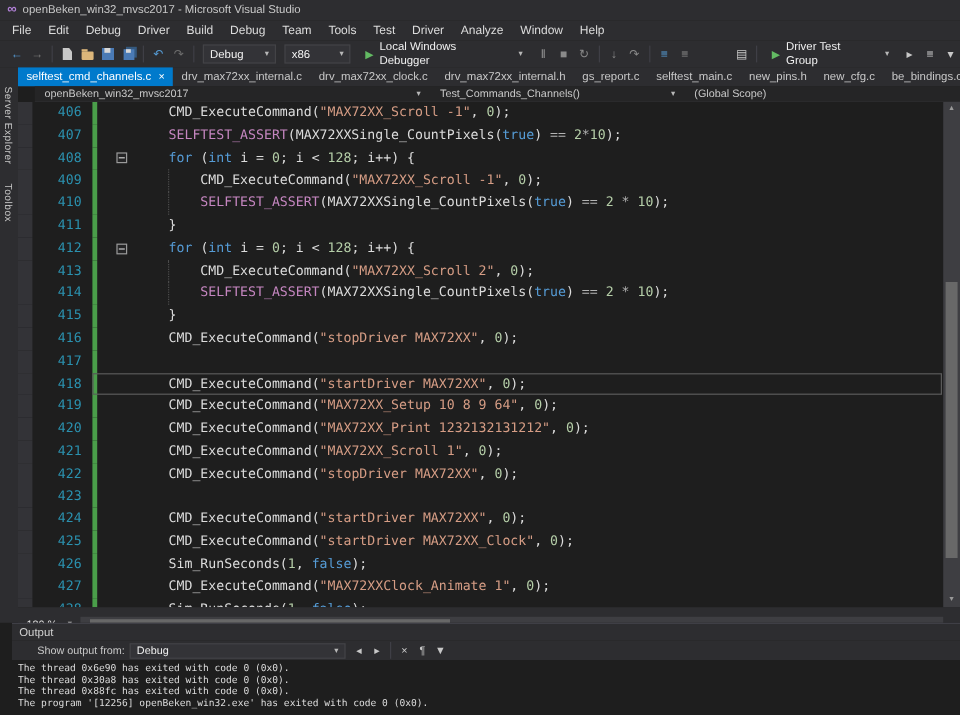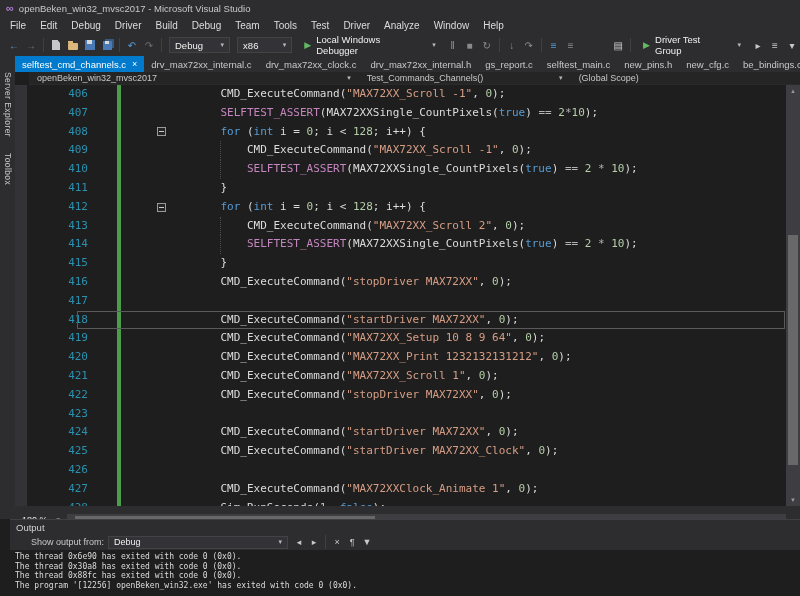--- a/index.html
+++ b/index.html
@@ -43,21 +43,21 @@
   .navbar{position:absolute;left:29px;top:72px;width:785px;height:13px;background:#252526;
           display:flex;font-size:9px;color:#c8c8c8;box-sizing:border-box;border-bottom:1px solid #2a2a2c;}
   .nav-seg{display:flex;align-items:center;justify-content:space-between;padding:0 8px;box-sizing:border-box;}
   
   .leftstrip{position:absolute;left:0;top:56px;width:15px;height:463px;background:#2d2d30;
              display:flex;flex-direction:column;align-items:center;padding-top:16px;gap:16px;box-sizing:border-box;}
   .side-tab{writing-mode:vertical-rl;font-size:8.5px;color:#c8c8c8;letter-spacing:.4px;white-space:nowrap;}
   
   .editor{position:absolute;left:15px;top:85px;width:785px;height:421px;background:#1e1e1e;overflow:hidden;
           font-family:"DejaVu Sans Mono",monospace;font-size:11px;}
-  .code-row{position:relative;display:flex;height:18.8px;line-height:18.8px;white-space:pre;gap:20px;}
+  .code-row{position:relative;display:flex;height:18.8px;line-height:18.8px;white-space:pre;}
   .ln-ind{width:12px;background:#333337;flex:none;}
   .ln-num{width:50px;flex:none;text-align:right;padding-right:9px;color:#2b91af;box-sizing:border-box;}
   .ln-bar{width:4px;flex:none;background:#4a9e4a;margin-right:2px;}
   .ln-fold{width:28px;flex:none;display:flex;align-items:center;justify-content:flex-end;
            padding-right:5px;box-sizing:border-box;}
   .fold-box{width:9px;height:9px;border:1px solid #9a9a9a;background:#252526;position:relative;box-sizing:border-box;}
   .fold-box::after{content:"";position:absolute;left:1px;right:1px;top:3px;border-top:1px solid #cccccc;}
   .ln-code{position:relative;flex:1;padding-left:3px;}
   .indent-guide{position:absolute;left:calc(3px + 4ch);top:0;bottom:0;border-left:1px dotted #4b4b4b;}
   .cur-box{position:absolute;left:62px;right:15px;top:0;bottom:0;border:1px solid #5a5a5a;pointer-events:none;}
@@ -242,21 +242,21 @@
       <div class="code-row"><span class="ln-ind"></span><span class="ln-num">416</span><span class="ln-bar"></span><span class="ln-fold"></span><span class="ln-code" style="padding-left: calc(4ch + 3px);"><span class="tk-id">CMD_ExecuteCommand(</span><span class="tk-str">"stopDriver MAX72XX"</span><span class="tk-id">, </span><span class="tk-num">0</span><span class="tk-id">);</span></span></div>
       <div class="code-row"><span class="ln-ind"></span><span class="ln-num">417</span><span class="ln-bar"></span><span class="ln-fold"></span><span class="ln-code" style="padding-left: calc(4ch + 3px);"></span></div>
       <div class="code-row"><span class="ln-ind"></span><span class="ln-num">418</span><span class="ln-bar"></span><span class="ln-fold"></span><span class="ln-code" style="padding-left: calc(4ch + 3px);"><span class="tk-id">CMD_ExecuteCommand(</span><span class="tk-str">"startDriver MAX72XX"</span><span class="tk-id">, </span><span class="tk-num">0</span><span class="tk-id">);</span></span><div class="cur-box"></div></div>
       <div class="code-row"><span class="ln-ind"></span><span class="ln-num">419</span><span class="ln-bar"></span><span class="ln-fold"></span><span class="ln-code" style="padding-left: calc(4ch + 3px);"><span class="tk-id">CMD_ExecuteCommand(</span><span class="tk-str">"MAX72XX_Setup 10 8 9 64"</span><span class="tk-id">, </span><span class="tk-num">0</span><span class="tk-id">);</span></span></div>
       <div class="code-row"><span class="ln-ind"></span><span class="ln-num">420</span><span class="ln-bar"></span><span class="ln-fold"></span><span class="ln-code" style="padding-left: calc(4ch + 3px);"><span class="tk-id">CMD_ExecuteCommand(</span><span class="tk-str">"MAX72XX_Print 1232132131212"</span><span class="tk-id">, </span><span class="tk-num">0</span><span class="tk-id">);</span></span></div>
       <div class="code-row"><span class="ln-ind"></span><span class="ln-num">421</span><span class="ln-bar"></span><span class="ln-fold"></span><span class="ln-code" style="padding-left: calc(4ch + 3px);"><span class="tk-id">CMD_ExecuteCommand(</span><span class="tk-str">"MAX72XX_Scroll 1"</span><span class="tk-id">, </span><span class="tk-num">0</span><span class="tk-id">);</span></span></div>
       <div class="code-row"><span class="ln-ind"></span><span class="ln-num">422</span><span class="ln-bar"></span><span class="ln-fold"></span><span class="ln-code" style="padding-left: calc(4ch + 3px);"><span class="tk-id">CMD_ExecuteCommand(</span><span class="tk-str">"stopDriver MAX72XX"</span><span class="tk-id">, </span><span class="tk-num">0</span><span class="tk-id">);</span></span></div>
       <div class="code-row"><span class="ln-ind"></span><span class="ln-num">423</span><span class="ln-bar"></span><span class="ln-fold"></span><span class="ln-code" style="padding-left: calc(4ch + 3px);"></span></div>
       <div class="code-row"><span class="ln-ind"></span><span class="ln-num">424</span><span class="ln-bar"></span><span class="ln-fold"></span><span class="ln-code" style="padding-left: calc(4ch + 3px);"><span class="tk-id">CMD_ExecuteCommand(</span><span class="tk-str">"startDriver MAX72XX"</span><span class="tk-id">, </span><span class="tk-num">0</span><span class="tk-id">);</span></span></div>
       <div class="code-row"><span class="ln-ind"></span><span class="ln-num">425</span><span class="ln-bar"></span><span class="ln-fold"></span><span class="ln-code" style="padding-left: calc(4ch + 3px);"><span class="tk-id">CMD_ExecuteCommand(</span><span class="tk-str">"startDriver MAX72XX_Clock"</span><span class="tk-id">, </span><span class="tk-num">0</span><span class="tk-id">);</span></span></div>
-      <div class="code-row"><span class="ln-ind"></span><span class="ln-num">426</span><span class="ln-bar"></span><span class="ln-fold"></span></div>
+      <div class="code-row"><span class="ln-ind"></span><span class="ln-num">426</span><span class="ln-bar"></span><span class="ln-fold"></span><span class="ln-code" style="padding-left: calc(4ch + 3px);"><span class="tk-id">Sim_RunSeconds(</span><span class="tk-num">1</span><span class="tk-id">, </span><span class="tk-kw">false</span><span class="tk-id">);</span></span></div>
       <div class="code-row"><span class="ln-ind"></span><span class="ln-num">427</span><span class="ln-bar"></span><span class="ln-fold"></span><span class="ln-code" style="padding-left: calc(4ch + 3px);"><span class="tk-id">CMD_ExecuteCommand(</span><span class="tk-str">"MAX72XXClock_Animate 1"</span><span class="tk-id">, </span><span class="tk-num">0</span><span class="tk-id">);</span></span></div>
       <div class="code-row"><span class="ln-ind"></span><span class="ln-num">428</span><span class="ln-bar"></span><span class="ln-fold"></span><span class="ln-code" style="padding-left: calc(4ch + 3px);"><span class="tk-id">Sim_RunSeconds(</span><span class="tk-num">1</span><span class="tk-id">, </span><span class="tk-kw">false</span><span class="tk-id">);</span></span></div>
     </div>
 
   <div class="vscroll">
     <div class="varrow" style="top:0">▲</div>
     <div class="vthumb"></div>
     <div class="varrow" style="bottom:0">▼</div>
   </div>
 

